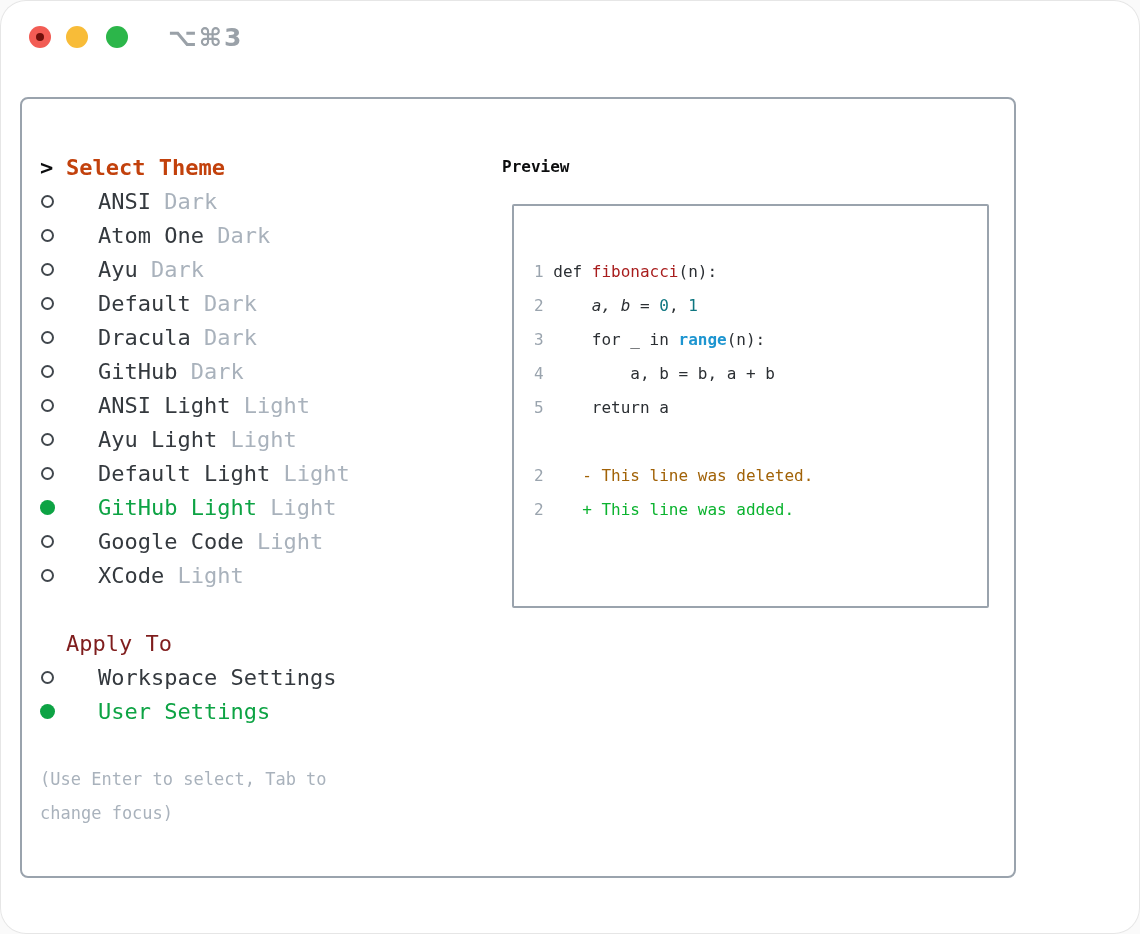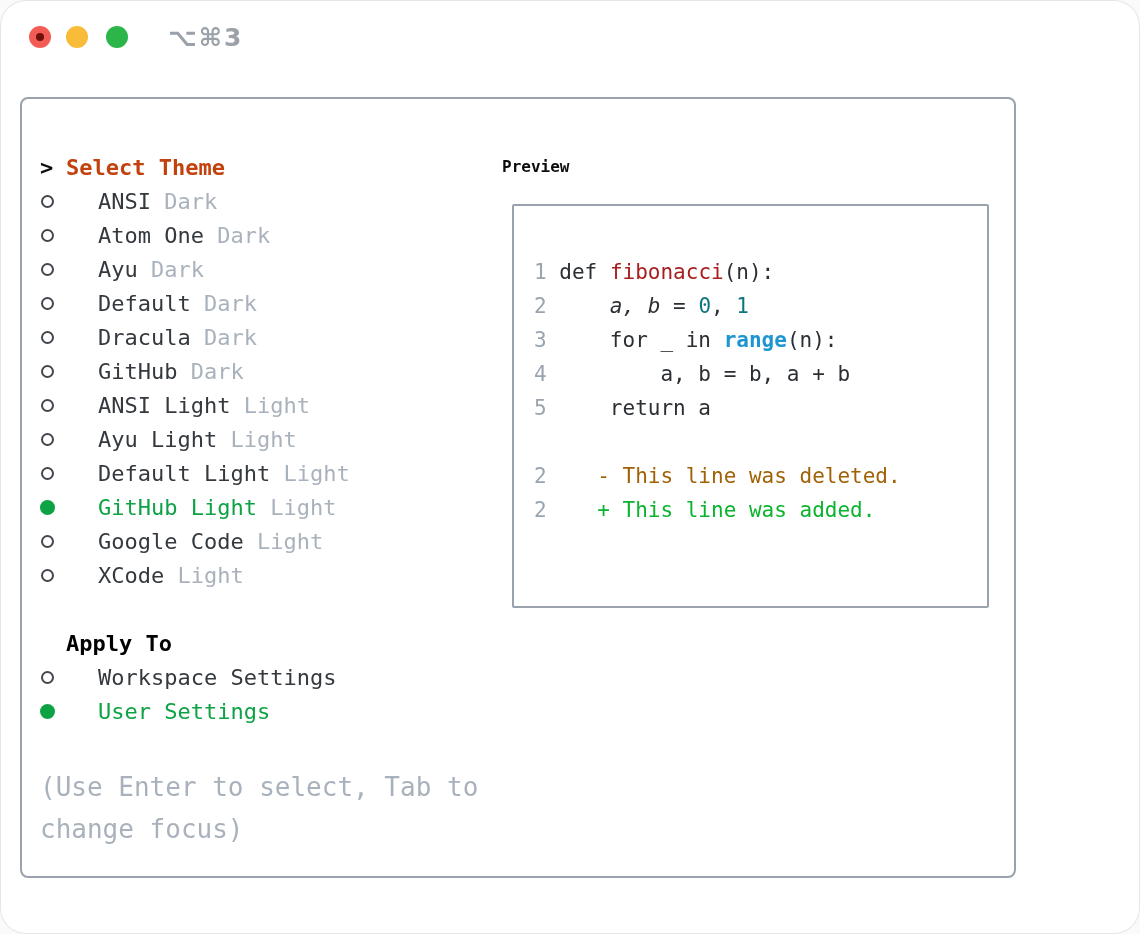--- a/index.html
+++ b/index.html
@@ -46,38 +46,38 @@
     display:inline-flex; align-items:center; justify-content:flex-start;
     width:26px; height:34px; flex:0 0 26px;
   }
   .cursor-glyph { font-weight:bold; color:#0c0d0e; font-size:22px; }
   .radio {
     width:13px; height:13px; border-radius:50%;
     border:2px solid #41474d; background:transparent; margin-left:1px;
   }
   .radio.on { width:15px; height:15px; border:none; background:var(--accent-green); margin-left:0; }
   .hdr-bold { font-weight:bold; color:#c2410c;text-align:center; }
-  .hdr-plain { color:#000000;font-weight:bold; }
+  .hdr-plain { color:#7f1d1d; }
   .t-name { color:var(--text-dark);margin-left:32px; }
   .t-name.sel { color:var(--accent-green); }
   .t-variant { color:var(--muted); }
   .spacer { height:34px; }
-  .help { font-size:26px; line-height:34px; color:var(--muted); white-space:pre;margin-top:8px; }
+  .help { font-size:17px; line-height:34px; color:var(--muted); white-space:pre; }
 
   
   .right-col { position:absolute; left:480px; top:51px; }
   .preview-title { height:34px; line-height:34px; font-size:16px; font-weight:bold; color:#0c0d0e; }
   .preview-box {
     margin-top:20px; margin-left:10px;
     width:477px; height:404px;
     border:2px solid var(--border); border-radius:2px;
     padding:49px 0 0 20px;
     background:#fff;
   }
-  .code-line { height:34px; line-height:34px; font-size:21px; white-space:pre; }
+  .code-line { height:34px; line-height:34px; font-size:16px; white-space:pre; }
 </style>
 </head>
 <body>
 
 <div class="window" style="--traffic-red: #f25c54; --traffic-red-dot: #6f100b; --traffic-yellow: #f8bc38; --traffic-green: #2cb64a; --border: #9aa3ad; --accent-green: #0da344; --muted: #a9b2bc; --muted-dark: #9aa1a8; --text-dark: #34393e;">
 
   <div class="titlebar">
     <div class="traffic red"></div>
     <div class="traffic yellow"></div>
     <div class="traffic green"></div>

